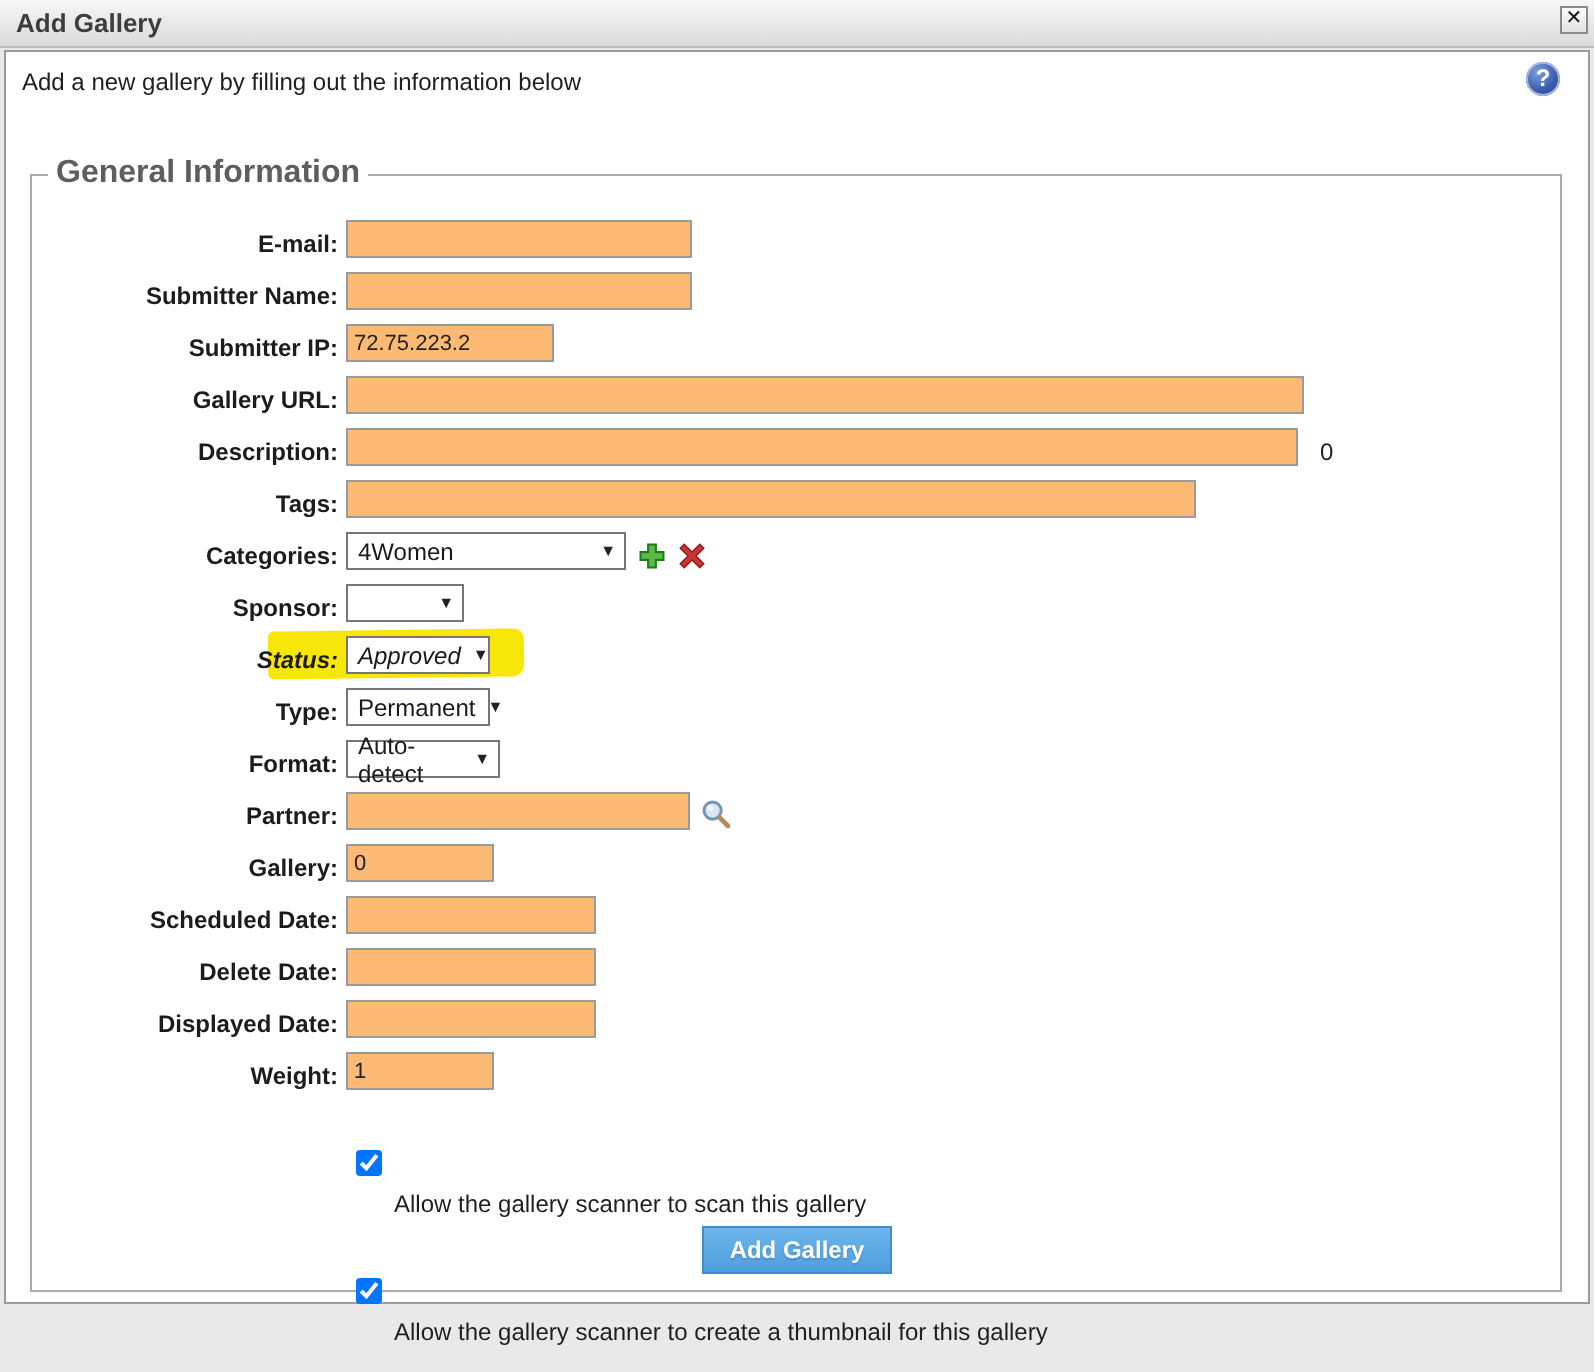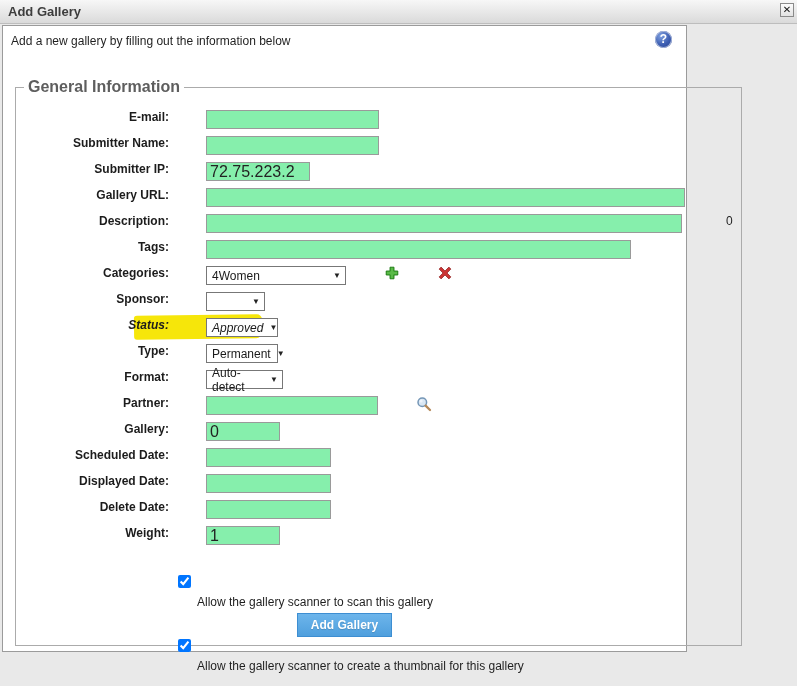--- a/index.html
+++ b/index.html
@@ -24,21 +24,21 @@
   }
   .close-btn {
     position:absolute; right:3px; top:3px; width:14px; height:14px;
     background:linear-gradient(#fbfbfb,#e3e3e3);
     border:1px solid #8a8a8a;
     font-size:10px; font-weight:900; color:#111;
     line-height:11px; text-align:center; cursor:pointer;
   }
   
   .panel {
-    position:absolute; left:2px; top:25px; width:685px; height:627px;
+    position:absolute; left:2px; top:25px; width:793px; height:627px;
     background:#ffffff; border:1px solid #9b9b9b;
   }
   .intro { position:relative; height:26px; }
   .intro-text { position:absolute; left:8px; top:8px; color:#1f1f1f; }
   .help-icon {
     position:absolute; right:14px; top:5px; width:17px; height:17px;
     border-radius:50%;
     background:radial-gradient(circle at 35% 30%, #7d9fe0 0%, #3b5cb0 55%, #263f8f 100%);
     color:#ffffff; font-weight:bold; font-size:12px;
     text-align:center; line-height:17px; cursor:pointer;
@@ -48,28 +48,28 @@
   fieldset.general {
     position:absolute; left:12px; right:13px; top:52px; height:568px;
     border:1px solid #ababab;
     padding:14px 8px 0 2px;
   }
   fieldset.general legend {
     margin-left:6px; padding:0 4px;
     font-weight:bold; color:#5e5e5e; font-size:16px;
   }
   
-  .row { display:flex; align-items:flex-start; margin-bottom:7px; position:relative;gap:33px; }
+  .row { display:flex; align-items:flex-end; margin-bottom:7px; position:relative; }
   .lbl {
     width:155px; flex:0 0 155px; text-align:right; padding-right:4px;
     font-weight:bold; color:#1c1c1c;
   }
   input.txt {
-    height:19px; border:1px solid #9a9a9a; background:#86efac;
-    font-family:"Liberation Sans", sans-serif; font-size:16px;
+    height:19px; border:1px solid #9a9a9a; background:#fdba74;
+    font-family:"Liberation Sans", sans-serif; font-size:11px;
     padding:0 3px; color:#222;
   }
   .w173 { width:173px; } .w104 { width:104px; } .w479 { width:479px; }
   .w476 { width:476px; } .w425 { width:425px; } .w74  { width:74px; }
   .w172 { width:172px; } .w125 { width:125px; }
   .counter { margin-left:11px; color:#1f1f1f; }
   
   .select {
     height:19px; border:1px solid #777; background:#fff;
     display:flex; align-items:center; justify-content:space-between;
@@ -227,26 +227,26 @@
       <label class="lbl">Gallery:</label>
       <input class="txt w74" value="0" style="">
     </div>
 
     <div class="row">
       <label class="lbl">Scheduled Date:</label>
       <input class="txt w125" value="" style="">
     </div>
 
     <div class="row">
+      <label class="lbl">Delete Date:</label>
+      <input class="txt w125" value="" style="">
+    </div>
+
+    <div class="row">
       <label class="lbl">Displayed Date:</label>
-      <input class="txt w125" value="" style="">
-    </div>
-
-    <div class="row">
-      <label class="lbl">Delete Date:</label>
       <input class="txt w125" value="" style="">
     </div>
 
     <div class="row">
       <label class="lbl">Weight:</label>
       <input class="txt w74" value="1" style="">
     </div>
 
     <div class="check-row">
       <input type="checkbox" checked="checked" style="">

